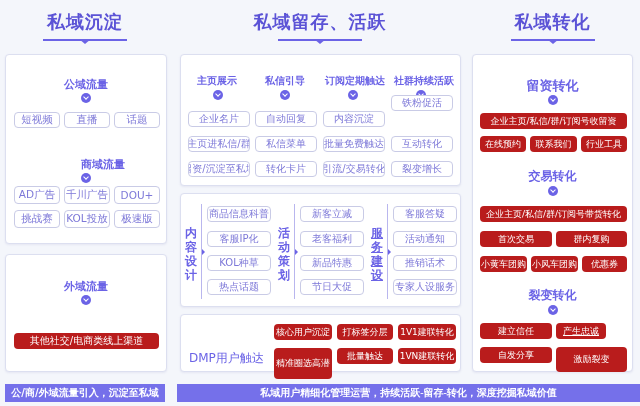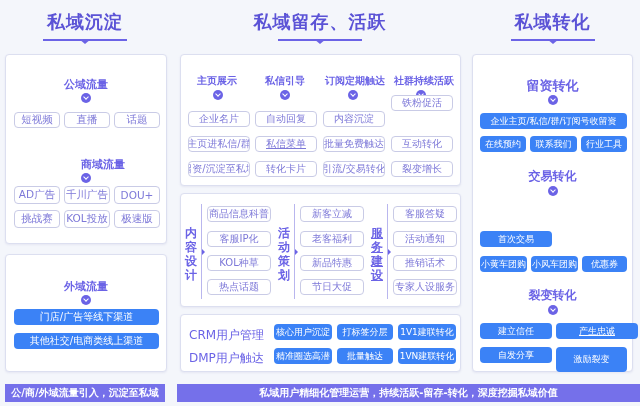--- a/index.html
+++ b/index.html
@@ -45,21 +45,21 @@
   }
   .tag {
     position: absolute; border: 1px solid #c9cbe6; border-radius: 4px;
     background: #fff; color: #7d78d8; text-align: center;
     font-size: 10px; display: flex; align-items: center; justify-content: center;
     white-space: nowrap; overflow: hidden;
   }
   .tag.lg { font-size: 10.5px; }
   .fill {
     position: absolute; border-radius: 4px;
-    background: #3b82f6; color: #fff; text-align: center;
+    background: #b91c1c; color: #fff; text-align: center;
     font-size: 9px; display: flex; align-items: center; justify-content: center;
     white-space: nowrap; overflow: hidden;
   }
   .fill.md { font-size: 10px; }
   .bottom-bar {
     position: absolute; height: 18px; background: #7570ea; color: #fff;
     font-size: 10px; font-weight: bold;
     display: flex; align-items: center; justify-content: center;
     white-space: nowrap;
   }
@@ -99,21 +99,20 @@
   <div class="tag lg" style="left:58px;top:131px;width:46px;height:18px;">千川广告</div>
   <div class="tag lg" style="left:108px;top:131px;width:46px;height:18px;">DOU+</div>
   <div class="tag lg" style="left:8px;top:155px;width:46px;height:18px;">挑战赛</div>
   <div class="tag lg" style="left:58px;top:155px;width:46px;height:18px;">KOL投放</div>
   <div class="tag lg" style="left:108px;top:155px;width:46px;height:18px;">极速版</div>
 </div>
 
 <div class="panel" style="left:5px;top:254px;width:162px;height:118px;">
   <div class="sec-title" style="top:24px;">外域流量</div>
   <div class="chev" style="top:40px;"></div>
-  <div class="fill md" style="left:8px;top:54px;width:145px;height:16px;">门店/广告等线下渠道</div>
   <div class="fill md" style="left:8px;top:78px;width:145px;height:16px;">其他社交/电商类线上渠道</div>
 </div>
 
 <div class="bottom-bar" style="left:5px;top:384px;width:160px;">公/商/外域流量引入，沉淀至私域</div>
 
 <div class="col-title" style="left:175px;width:290px;top:10px;">私域留存、活跃</div>
 <div class="title-underline" style="left:278px;width:84px;top:39px;"></div>
 
 <div class="panel" style="left:180px;top:54px;width:281px;height:132px;">
 
@@ -126,21 +125,21 @@
   <div class="chev" style="left:104px;top:35px;"></div>
   <div class="chev" style="left:172px;top:35px;"></div>
   <div class="chev" style="left:240px;top:35px;"></div>
 
   <div class="tag" style="left:7px;top:56px;width:62px;height:16px;">企业名片</div>
   <div class="tag" style="left:74px;top:56px;width:62px;height:16px;">自动回复</div>
   <div class="tag" style="left:142px;top:56px;width:62px;height:16px;">内容沉淀</div>
   <div class="tag" style="left:210px;top:40px;width:62px;height:16px;">铁粉促活</div>
 
   <div class="tag" style="left:7px;top:81px;width:62px;height:16px;">主页进私信/群</div>
-  <div class="tag" style="left:74px;top:81px;width:62px;height:16px;text-decoration:underline;">私信菜单</div>
+  <div class="tag" style="left:74px;top:81px;width:62px;height:16px;">私信菜单</div>
   <div class="tag" style="left:142px;top:81px;width:62px;height:16px;">批量免费触达</div>
   <div class="tag" style="left:210px;top:81px;width:62px;height:16px;">互动转化</div>
 
   <div class="tag" style="left:7px;top:106px;width:62px;height:16px;">留资/沉淀至私域</div>
   <div class="tag" style="left:74px;top:106px;width:62px;height:16px;">转化卡片</div>
   <div class="tag" style="left:142px;top:106px;width:62px;height:16px;">引流/交易转化</div>
   <div class="tag" style="left:210px;top:106px;width:62px;height:16px;">裂变增长</div>
 </div>
 
 <div class="panel" style="left:180px;top:193px;width:281px;height:114px;">
@@ -167,51 +166,52 @@
     <span>服务建设</span>
   </div>
   <div class="vline" style="left:206px;top:10px;height:95px;"></div>
   <div class="tag" style="left:212px;top:12px;width:64px;height:16px;">客服答疑</div>
   <div class="tag" style="left:212px;top:37px;width:64px;height:16px;">活动通知</div>
   <div class="tag" style="left:212px;top:61px;width:64px;height:16px;">推销话术</div>
   <div class="tag" style="left:212px;top:85px;width:64px;height:16px;">专家人设服务</div>
 </div>
 
 <div class="panel" style="left:180px;top:314px;width:281px;height:58px;">
-  <div class="crm-label" style="left:8px;top:12px;">CRM用户管理</div>
   <div class="fill" style="left:93px;top:9px;width:58px;height:16px;">核心用户沉淀</div>
   <div class="fill" style="left:156px;top:9px;width:56px;height:16px;">打标签分层</div>
   <div class="fill" style="left:217px;top:9px;width:58px;height:16px;">1V1建联转化</div>
 
   <div class="crm-label" style="left:8px;top:35px;">DMP用户触达</div>
-  <div class="fill" style="left:93px;top:33px;width:58px;height:16px;text-align:center;">精准圈选高潜</div>
+  <div class="fill" style="left:93px;top:33px;width:58px;height:31px;text-align:center;">精准圈选高潜</div>
   <div class="fill" style="left:156px;top:33px;width:56px;height:16px;">批量触达</div>
   <div class="fill" style="left:217px;top:33px;width:58px;height:16px;">1VN建联转化</div>
 </div>
 
-<div class="bottom-bar" style="left:177px;top:384px;width:463px;">私域用户精细化管理运营，持续活跃-留存-转化，深度挖掘私域价值</div>
+<div class="bottom-bar" style="left:177px;top:384px;width:463px;font-family:Liberation Serif, serif;">私域用户精细化管理运营，持续活跃-留存-转化，深度挖掘私域价值</div>
 
 <div class="col-title" style="left:465px;width:175px;top:10px;">私域转化</div>
 <div class="title-underline" style="left:511px;width:84px;top:39px;"></div>
 
 <div class="panel" style="left:472px;top:54px;width:161px;height:318px;">
 
   <div class="sec-title" style="top:22px;font-size:13px;">留资转化</div>
   <div class="chev" style="top:40px;"></div>
   <div class="fill" style="left:7px;top:58px;width:147px;height:16px;">企业主页/私信/群/订阅号收留资</div>
   <div class="fill" style="left:7px;top:81px;width:46px;height:16px;">在线预约</div>
   <div class="fill" style="left:57px;top:81px;width:47px;height:16px;">联系我们</div>
   <div class="fill" style="left:108px;top:81px;width:46px;height:16px;">行业工具</div>
 
   <div class="sec-title" style="top:113px;font-size:12px;">交易转化</div>
   <div class="chev" style="top:131px;"></div>
+  <div class="fill" style="left:7px;top:151px;width:147px;height:16px;">企业主页/私信/群/订阅号带货转化</div>
   <div class="fill" style="left:7px;top:176px;width:72px;height:16px;">首次交易</div>
+  <div class="fill" style="left:83px;top:176px;width:71px;height:16px;">群内复购</div>
   <div class="fill" style="left:7px;top:201px;width:47px;height:16px;">小黄车团购</div>
   <div class="fill" style="left:58px;top:201px;width:47px;height:16px;">小风车团购</div>
   <div class="fill" style="left:109px;top:201px;width:45px;height:16px;">优惠券</div>
 
   <div class="sec-title" style="top:232px;font-size:12px;">裂变转化</div>
   <div class="chev" style="top:250px;"></div>
   <div class="fill" style="left:7px;top:268px;width:72px;height:16px;">建立信任</div>
-  <div class="fill" style="left:83px;top:268px;width:82px;height:16px;text-decoration:underline;">产生忠诚</div>
+  <div class="fill" style="left:83px;top:268px;width:50px;height:16px;text-decoration:underline;">产生忠诚</div>
   <div class="fill" style="left:7px;top:292px;width:72px;height:16px;">自发分享</div>
   <div class="fill" style="left:83px;top:292px;width:71px;height:25px;">激励裂变</div>
 </div>
 
 </body></html>

